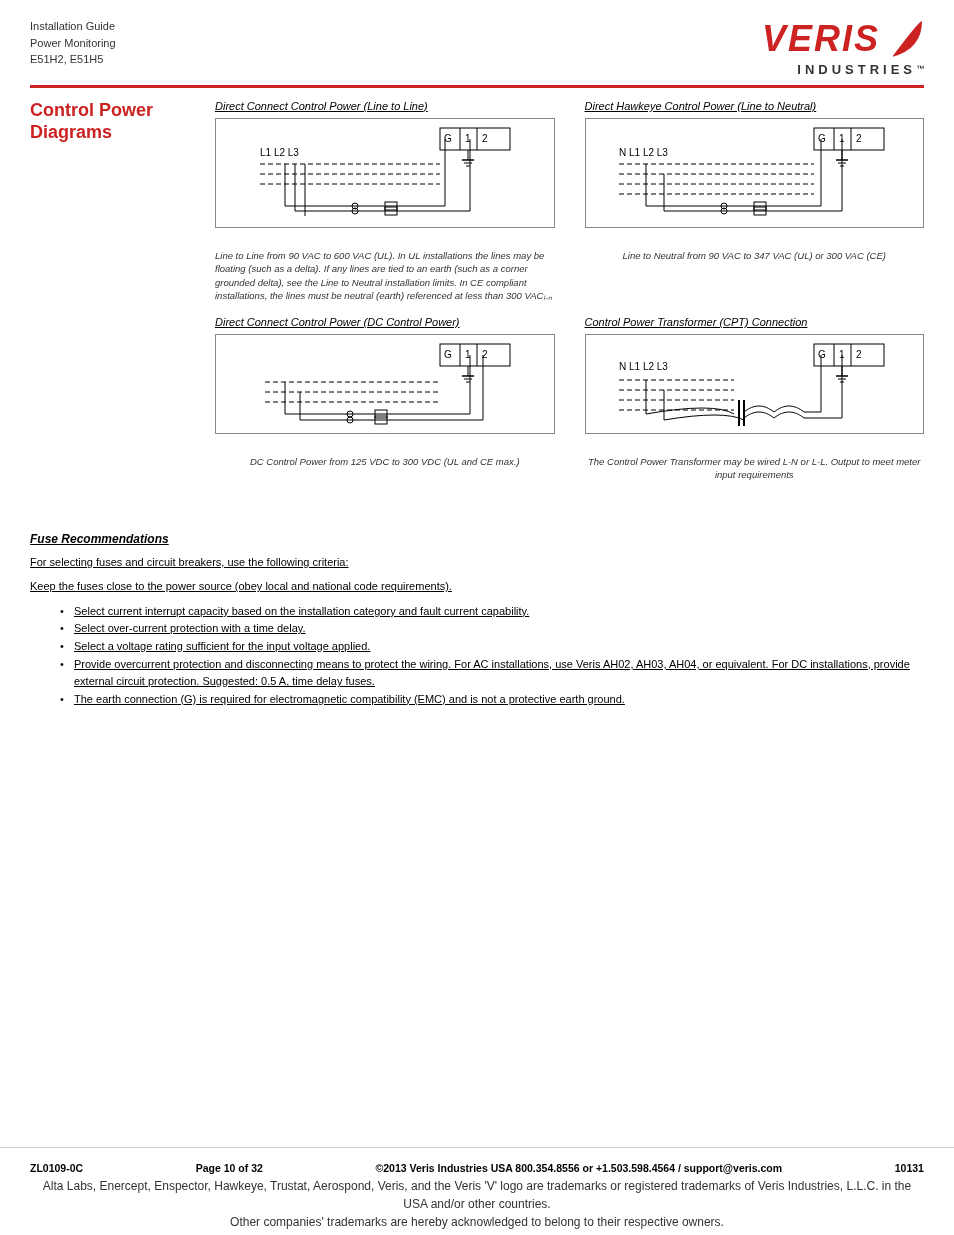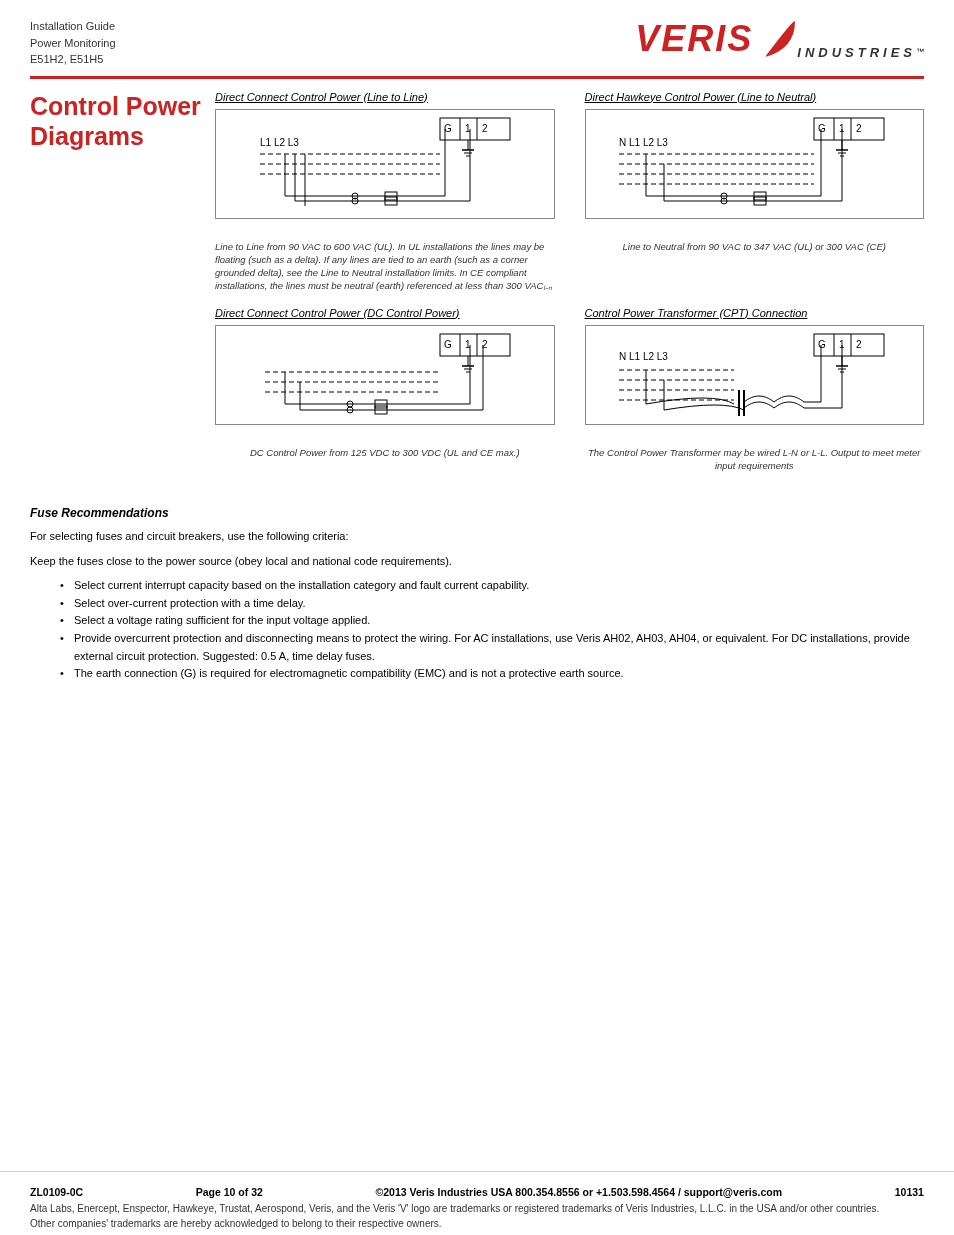--- a/index.html
+++ b/index.html
@@ -20,21 +20,21 @@
       align-items: flex-start;
       padding: 18px 30px 0 30px;
     }
     .header-left {
       font-size: 11px;
       line-height: 1.5;
       color: #333;
     }
     .header-right {
       display: flex;
-      flex-direction: row;
+      flex-direction: column;
       align-items: flex-end;
     }
     .veris-logo {
       display: flex;
       align-items: center;
     }
     .veris-text {
       font-size: 36px;
       font-weight: 900;
       color: #cc2222;
@@ -61,21 +61,21 @@
     
     .red-line {
       height: 3px;
       background: #cc2222;
       margin: 8px 30px 0 30px;
     }
 
     
     .page-title {
       color: #cc2222;
-      font-size: 25px;
+      font-size: 18px;
       font-weight: bold;
       line-height: 1.2;
       margin-bottom: 10px;
       width: 180px;
       float: left;
     }
 
     
     .diagrams-section {
       display: flex;
@@ -170,21 +170,22 @@
     }
     .footer-main {
       display: flex;
       justify-content: space-between;
       align-items: center;
       font-size: 10.5px;
       font-weight: bold;
       margin-bottom: 3px;
     }
     .footer-sub {
-      font-size: 10px;
+      font-size: 12px;
+      text-align: center;
       color: #333;
       line-height: 1.5;
     }
 
     .content-wrapper {
       padding: 12px 30px 0 30px;
       overflow: hidden;
     }
   </style>
 </head>
@@ -198,21 +199,21 @@
   </div>
   <div class="header-right">
     <div class="veris-logo">
       <span class="veris-text">VERIS</span>
 
       <svg class="veris-leaf" viewBox="0 0 40 40" xmlns="http://www.w3.org/2000/svg">
         <path d="M8,38 Q35,2 38,2 Q38,30 8,38 Z" fill="#cc2222"></path>
         <path d="M8,38 Q10,20 25,10" stroke="#fff" stroke-width="1.5" fill="none"></path>
       </svg>
     </div>
-    <div style="display:flex;align-items:center;font-style:italic;">
+    <div style="display:flex;align-items:center;">
       <span class="industries-text">INDUSTRIES</span>
       <span class="tm-text">™</span>
     </div>
   </div>
 </div>
 
 <div class="red-line"></div>
 
 <div class="content-wrapper">
 
@@ -396,31 +397,31 @@
             <line x1="190" y1="76" x2="228" y2="76" stroke="#000" stroke-width="1"></line>
             <line x1="228" y1="76" x2="228" y2="13" stroke="#000" stroke-width="1"></line>
           </svg>
         </div>
         <div class="diagram-caption">The Control Power Transformer may be wired L-N or L-L. Output to meet meter input requirements</div>
       </div>
     </div>
 
   </div>
 
-  <div class="fuse-section" style="clear:both; margin-top: 20px;">
+  <div class="fuse-section" style="clear:both; margin-top: 36px; text-decoration: underline;">
     <div class="fuse-title">Fuse Recommendations</div>
     <div class="fuse-text">For selecting fuses and circuit breakers, use the following criteria:</div>
     <div class="fuse-text">Keep the fuses close to the power source (obey local and national code requirements).</div>
     <ul class="fuse-list">
 
     <li>Select current interrupt capacity based on the installation category and fault current capability.</li>
         <li>Select over-current protection with a time delay.</li>
         <li>Select a voltage rating sufficient for the input voltage applied.</li>
         <li>Provide overcurrent protection and disconnecting means to protect the wiring. For AC installations, use Veris AH02, AH03, AH04, or equivalent. For DC installations, provide external circuit protection. Suggested: 0.5 A, time delay fuses.</li>
-        <li>The earth connection (G) is required for electromagnetic compatibility (EMC) and is not a protective earth source.</li>
+        <li>The earth connection (G) is required for electromagnetic compatibility (EMC) and is not a protective earth ground.</li>
       </ul>
   </div>
 
 </div>
 
 <div class="footer">
   <div class="footer-main">
     <span>ZL0109-0C</span>
     <span>Page 10 of 32</span>
     <span>©2013 Veris Industries   USA 800.354.8556 or +1.503.598.4564 / support@veris.com</span>

